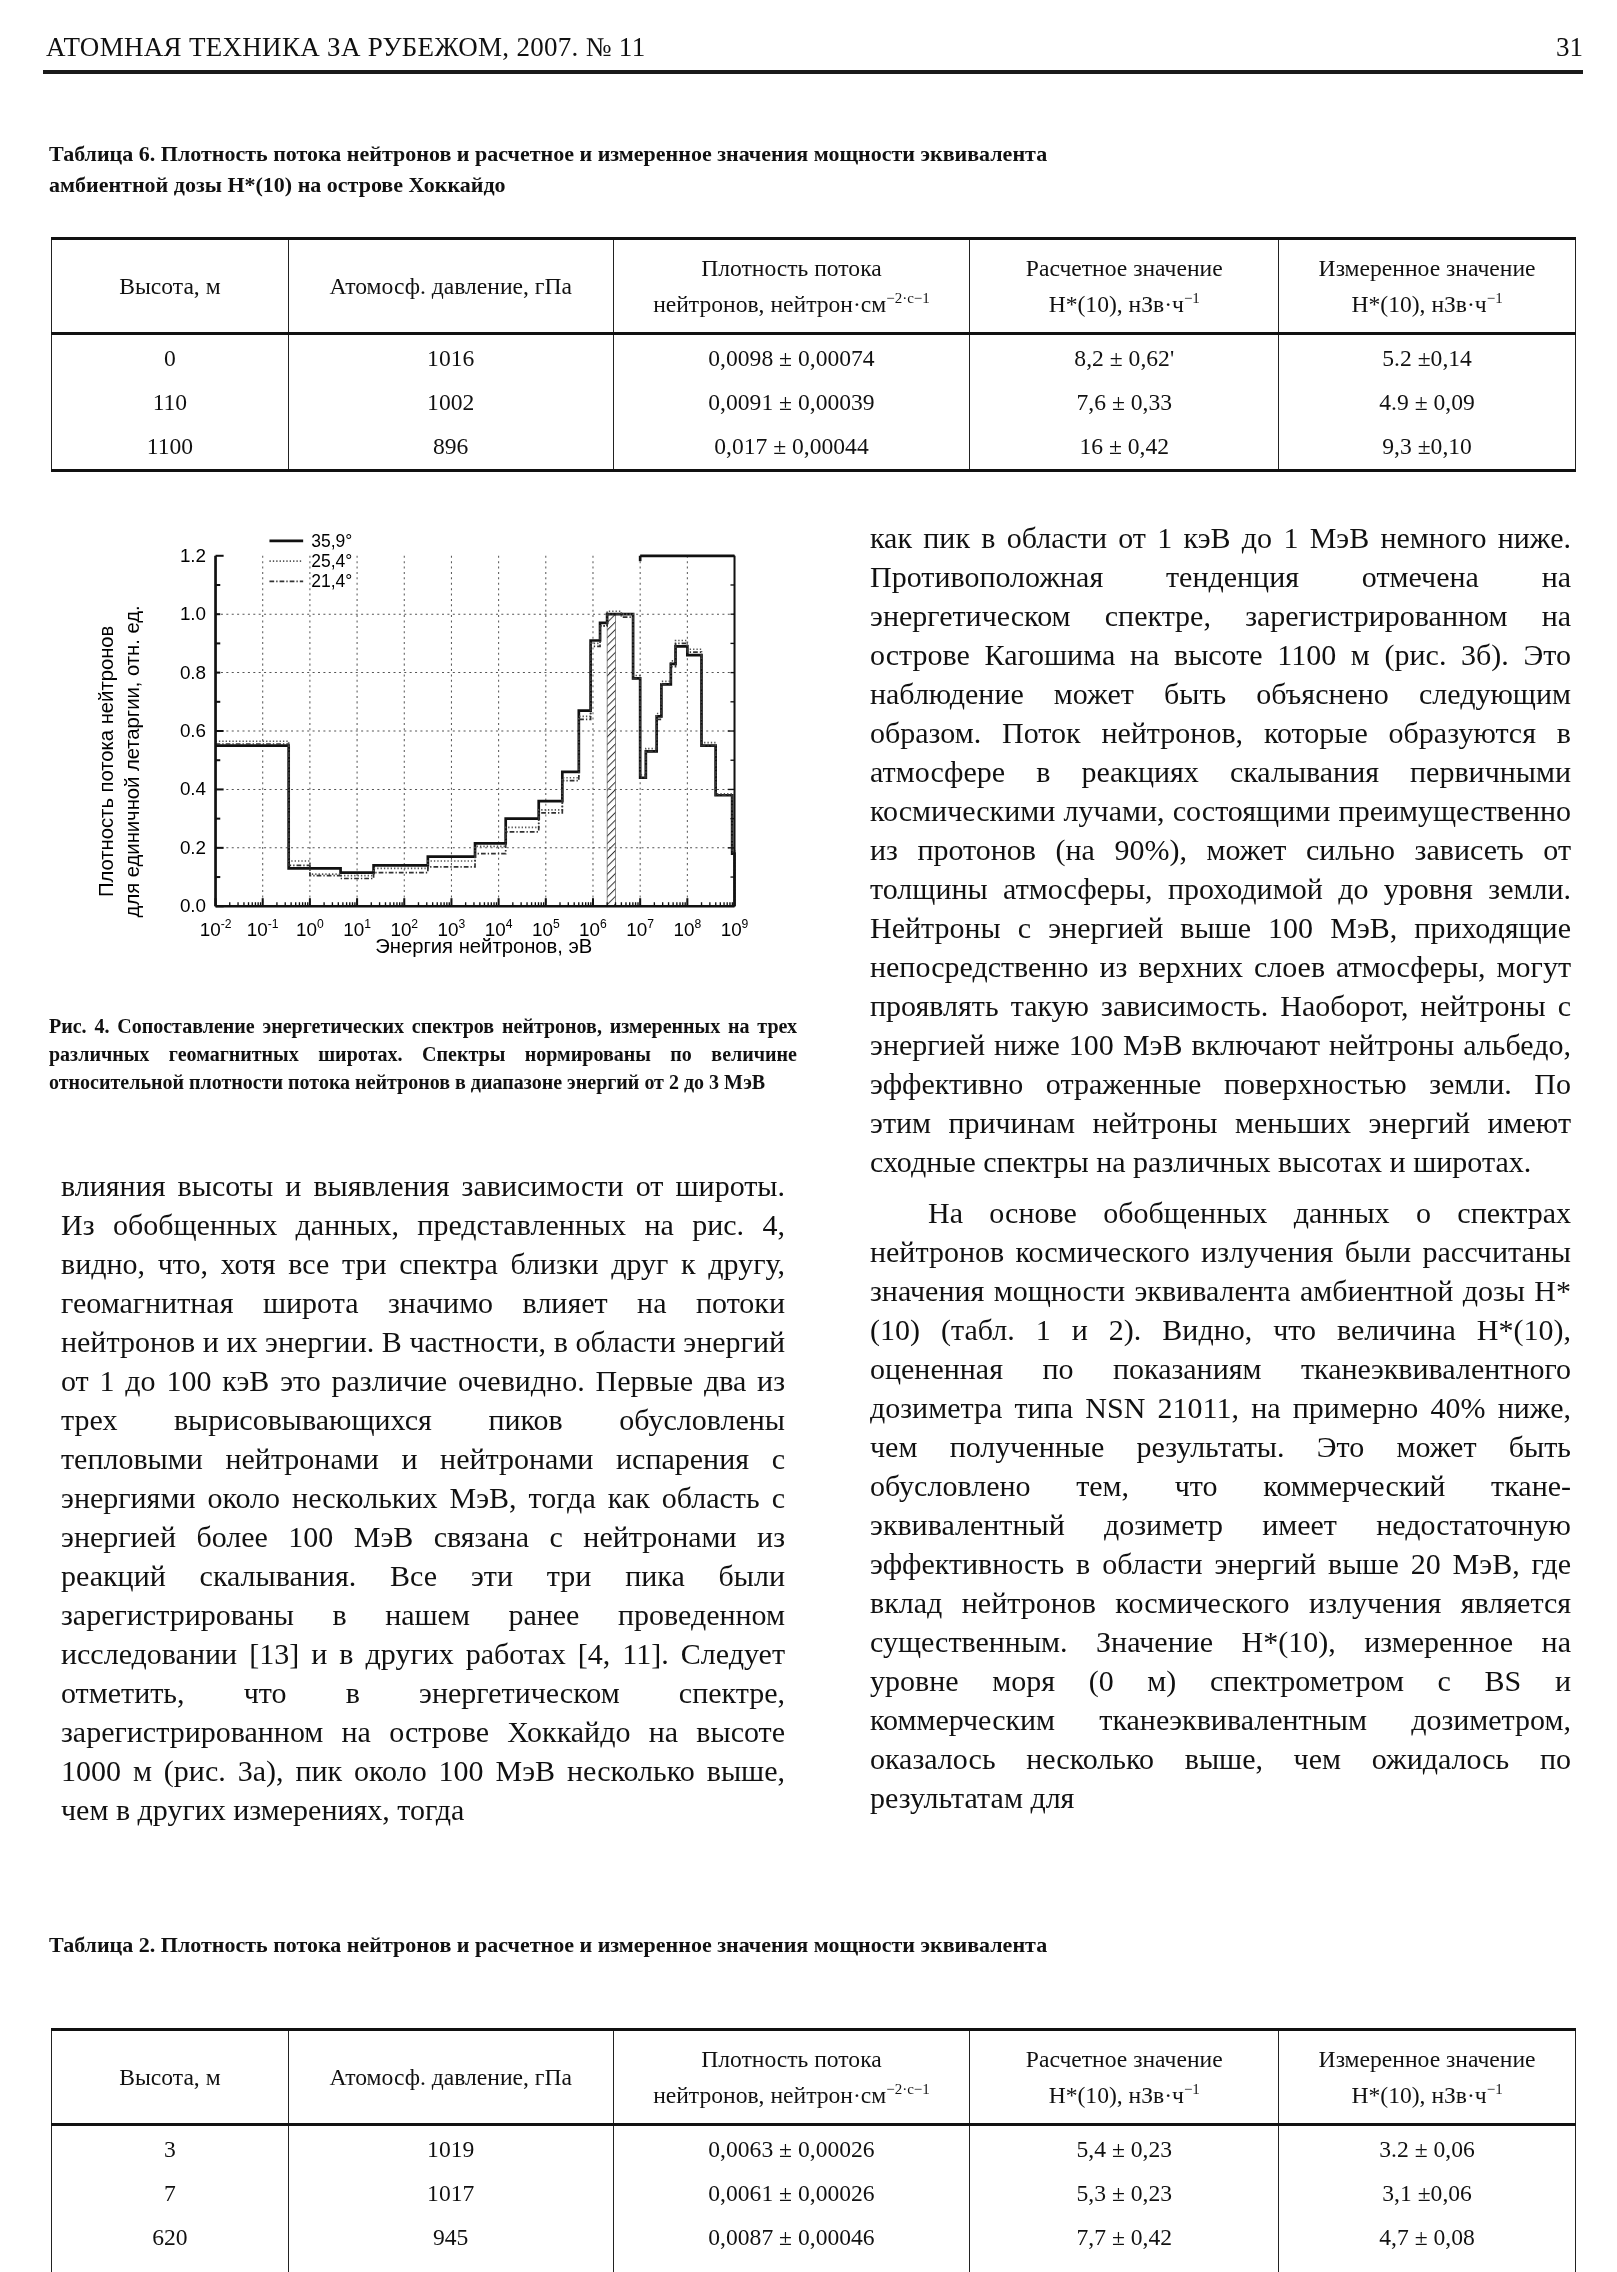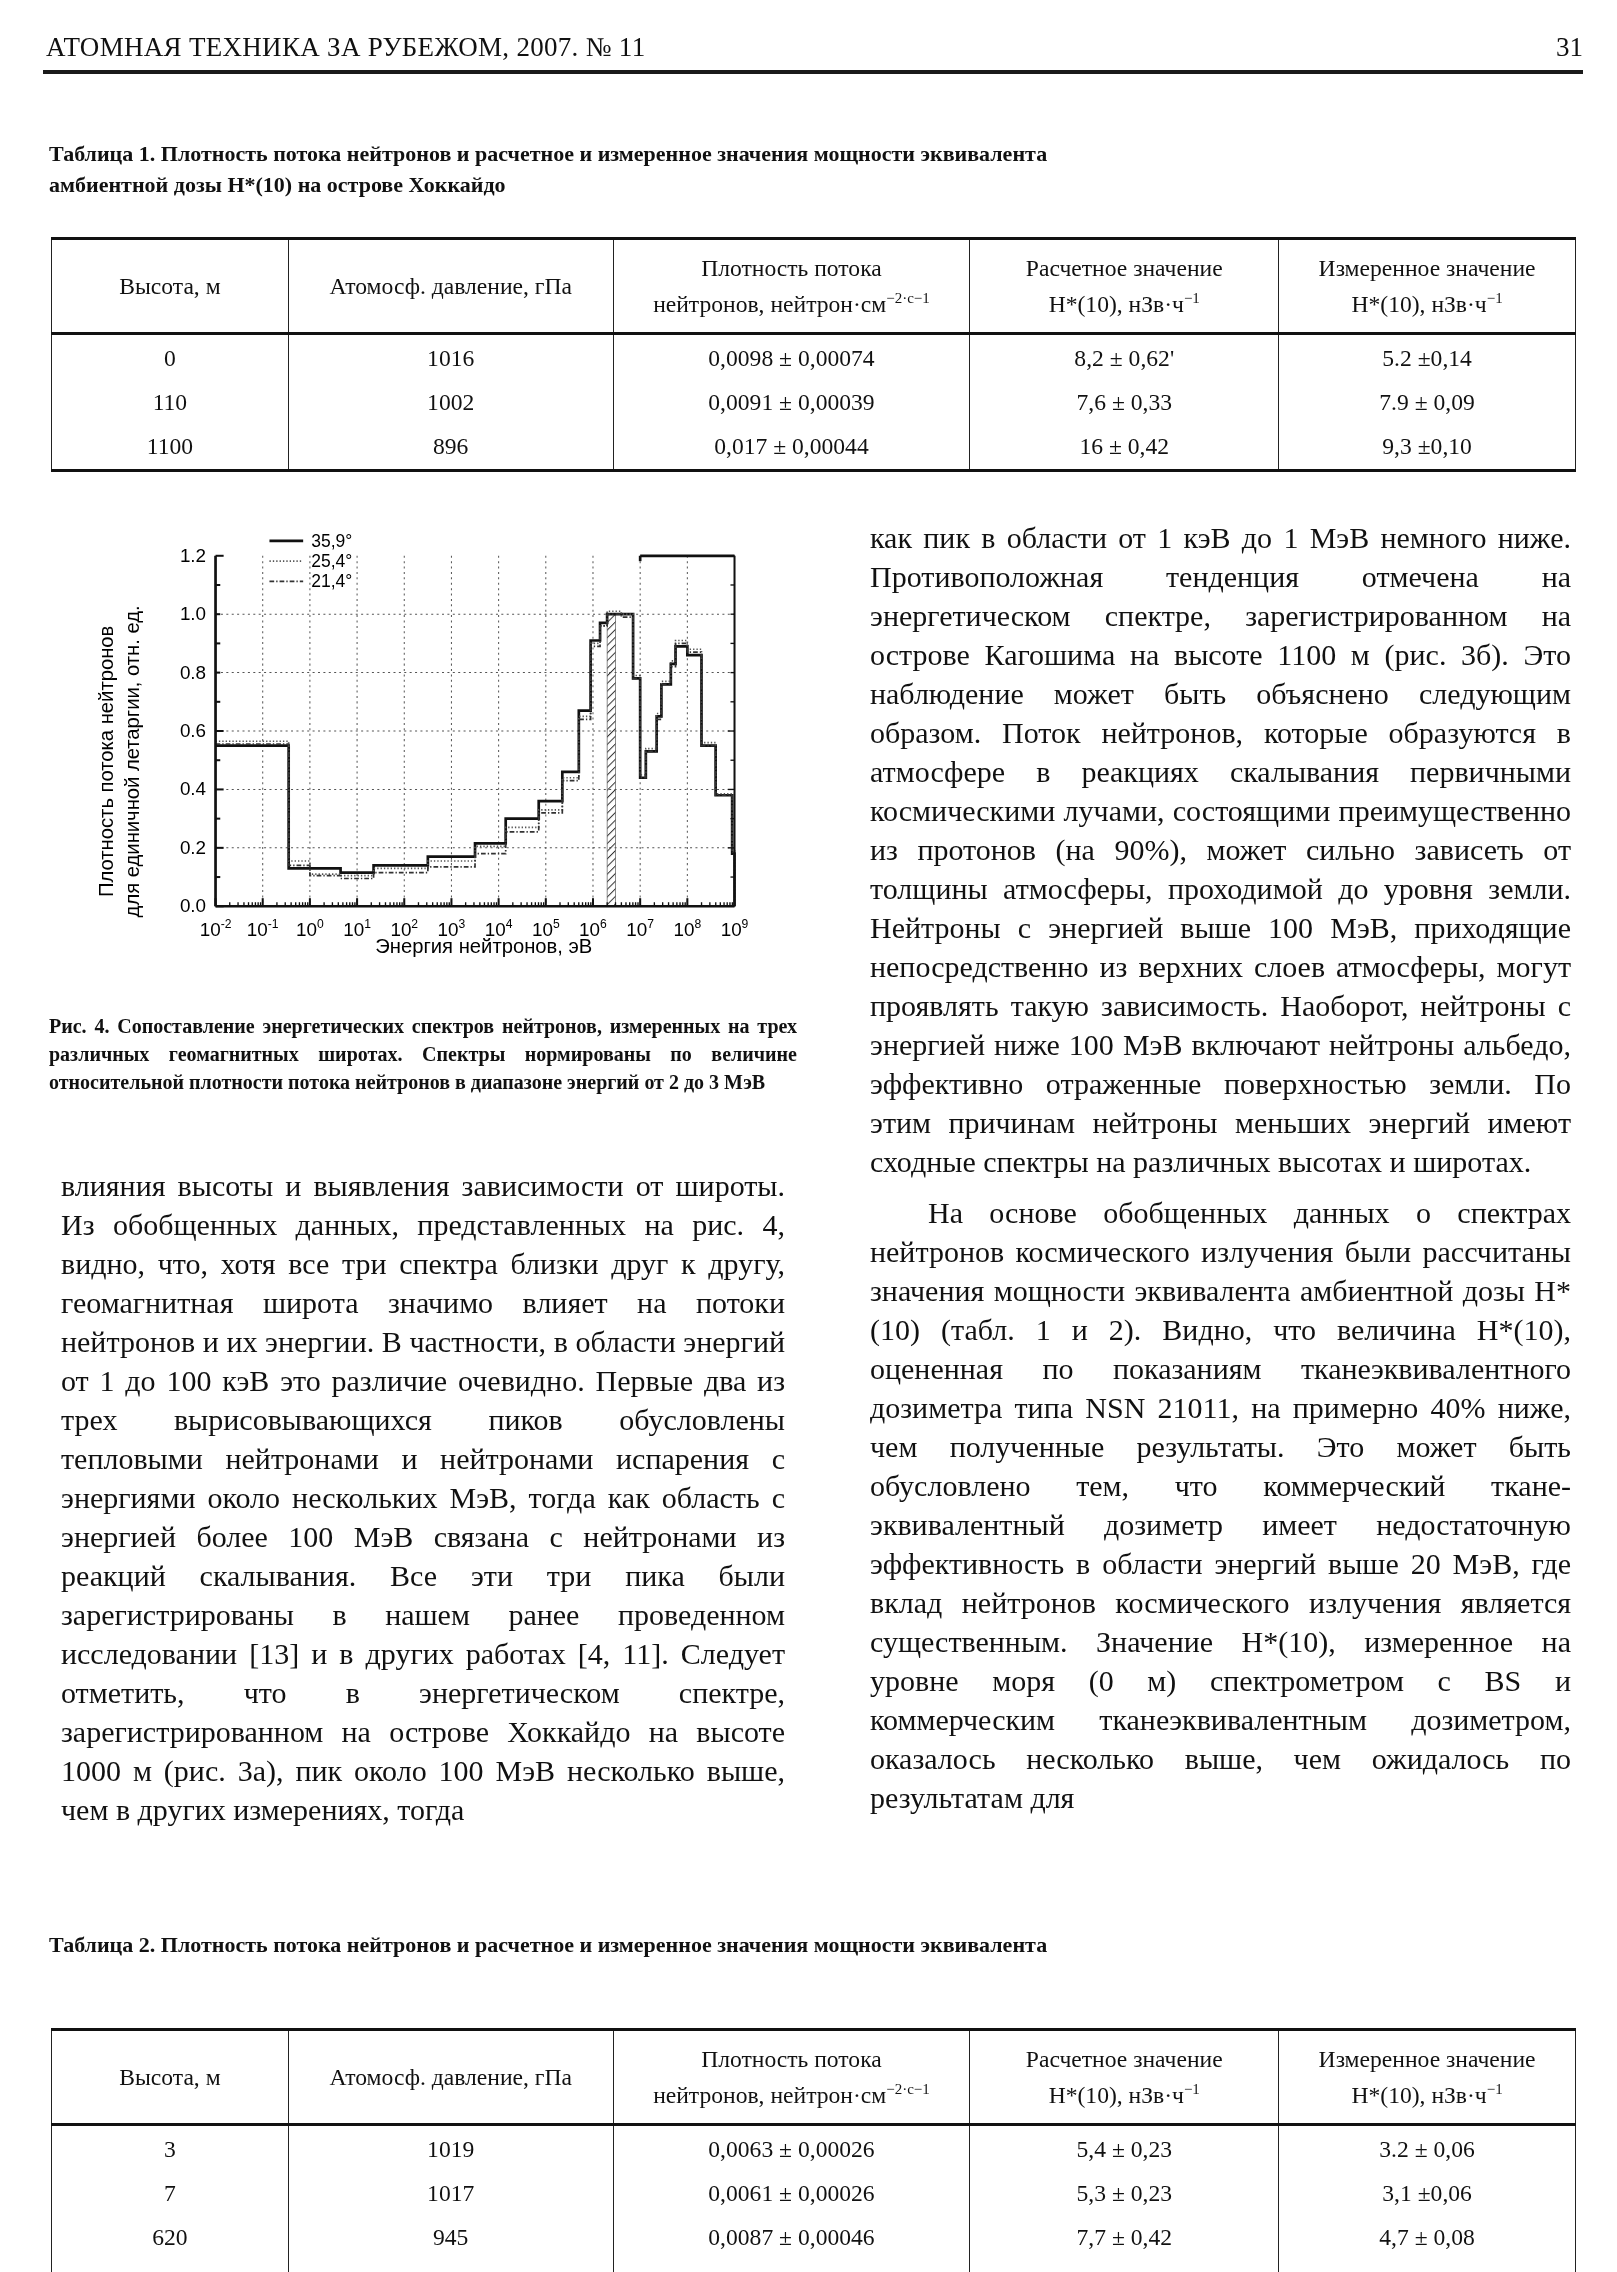--- a/index.html
+++ b/index.html
@@ -33,21 +33,21 @@
 </head>
 <body>
 
 <div class="running-head">
   <span class="title">АТОМНАЯ ТЕХНИКА ЗА РУБЕЖОМ, 2007. № 11</span>
   <span class="pageno">31</span>
 </div>
 <div class="head-rule"></div>
 
 <div class="tcaption" style="top:138px;">
-  <div>Таблица 1. Плотность потока нейтронов и расчетное и измеренное значения мощности эквивалента</div>
+  <div>Таблица 6. Плотность потока нейтронов и расчетное и измеренное значения мощности эквивалента</div>
   <div>амбиентной дозы H*(10)  на острове Хоккайдо</div>
 </div>
 <table class="dt" id="table1" style="top:237px;">
   <colgroup>
       <col style="width:237px">
       <col style="width:325px">
       <col style="width:357px">
       <col style="width:309px">
       <col style="width:297px">
     </colgroup>
@@ -66,21 +66,21 @@
         <td>1016</td>
         <td>0,0098 ± 0,00074</td>
         <td>8,2 ± 0,62'</td>
         <td>5.2 ±0,14</td>
     </tr>
     <tr>
       <td>110</td>
         <td>1002</td>
         <td>0,0091 ± 0,00039</td>
         <td>7,6 ± 0,33</td>
-        <td>7.9 ± 0,09</td>
+        <td>4.9 ± 0,09</td>
     </tr>
     <tr>
       <td>1100</td>
         <td>896</td>
         <td>0,017 ± 0,00044</td>
         <td>16 ± 0,42</td>
         <td>9,3 ±0,10</td>
     </tr>
   </tbody>
 </table>

